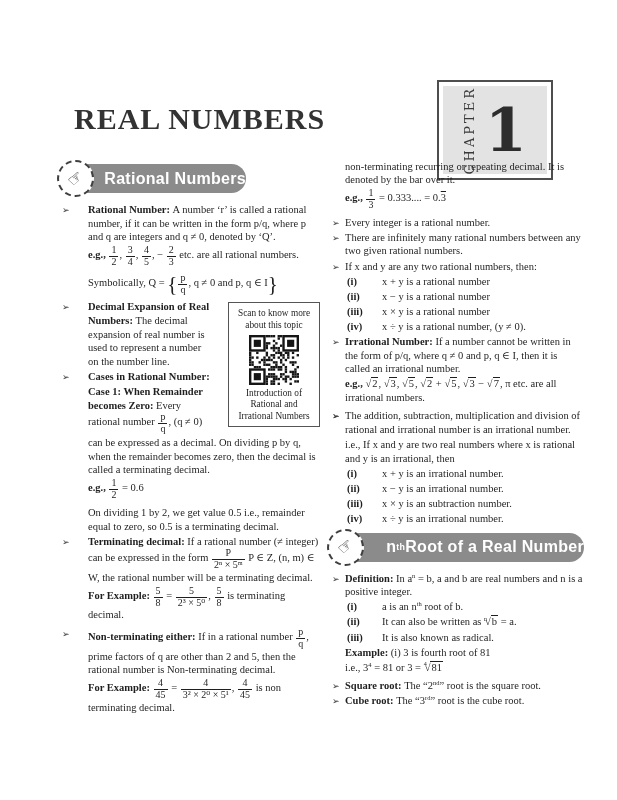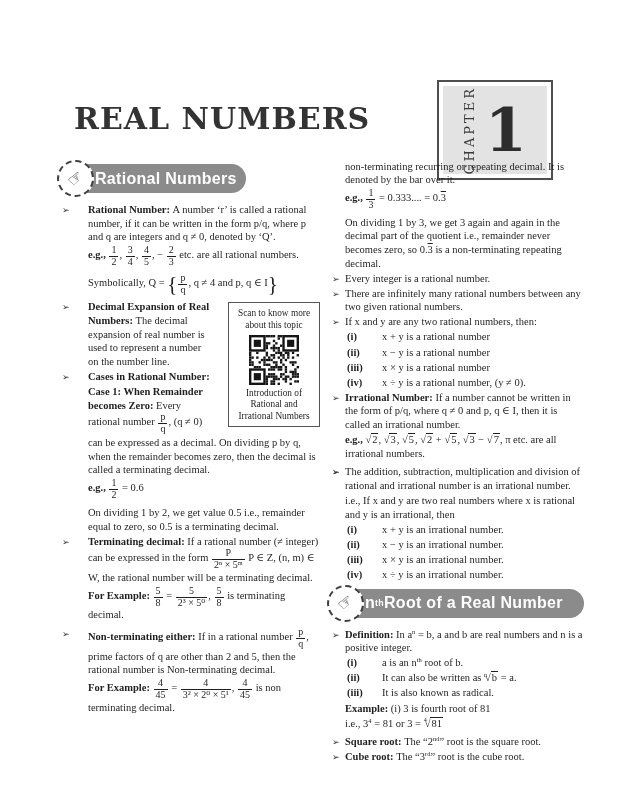--- a/index.html
+++ b/index.html
@@ -20,21 +20,21 @@
   
   .cols{position:absolute;left:62px;top:158px;width:522px;display:flex;gap:12px;}
   .col-left{width:258px;}
   .col-right{width:252px;}
   .blk{margin:1.5px 0;}
   
   .header{position:relative;height:30px;margin:0 0 9px;}
   .col-left .header{width:184px;margin-top:6px;}
   .col-right .header{margin:7px 0 9px;}
   .pill{position:absolute;left:7px;right:0;top:0;height:29px;background:var(--pill);
-        border-radius:15px;color:#fff;display:flex;align-items:center;justify-content:flex-start;
+        border-radius:15px;color:#fff;display:flex;align-items:center;justify-content:flex-end;
         padding-left:26px;box-sizing:border-box;
         font-family:"Liberation Sans","DejaVu Sans",sans-serif;font-weight:700;
         font-size:16px;letter-spacing:.3px;white-space:nowrap;}
   .pill sup{font-size:.55em;}
   .hdr-icon{position:absolute;left:-5px;top:-4px;width:37px;height:37px;border-radius:50%;
             background:#fff;border:2px dashed #3f3f3f;box-sizing:border-box;z-index:1;
             display:flex;align-items:center;justify-content:center;}
   .hdr-icon .glyph{font-family:"DejaVu Sans",sans-serif;font-size:17px;color:#222;
                    transform:rotate(-42deg);}
   
@@ -63,40 +63,40 @@
   .big{font-size:2em;vertical-align:-0.25em;line-height:0;font-weight:400;}
   
   .qr-box{float:right;width:92px;margin:2px 0 5px 16px;border:1.5px solid #555;background:#fff;
           padding:5px 4px 4px;text-align:center;font-size:9.3px;line-height:11.3px;box-sizing:border-box;}
   .qr-svg{display:block;margin:4px auto 3px;}
 </style>
 </head>
 <body>
 
 <div class="page">
-  <h1 class="title" style="margin:0;">REAL NUMBERS</h1>
+  <h1 class="title" style="margin:0;font-family:Liberation Serif, serif;">REAL NUMBERS</h1>
   <div class="chapterbox">
     <div class="chapterbox-inner">
       <span class="chapter-word">CHAPTER</span>
       <span class="chapter-num">1</span>
     </div>
   </div>
   <div class="cols">
     <div class="col-left" id="col-left">
         <div class="blk header">
           <span class="pill">
             <span>Rational Numbers</span>
           </span>
           <span class="hdr-icon">
             <span class="glyph">☞</span>
           </span>
         </div>
         <div class="blk bullet"><span class="marker">➢</span><span class="b">Rational Number: </span><span>A number ‘r’ is called a rational number, if it can be written in the form p/q, where p and q are integers and q ≠ 0, denoted by ‘Q’.</span></div>
         <div class="blk math"><span class="b">e.g., </span><span class="frac"><span class="fn">1</span><span class="fd">2</span></span><span>, </span><span class="frac"><span class="fn">3</span><span class="fd">4</span></span><span>, </span><span class="frac"><span class="fn">4</span><span class="fd">5</span></span><span>, − </span><span class="frac"><span class="fn">2</span><span class="fd">3</span></span><span>  etc. are all rational numbers.</span></div>
-        <div class="blk math"><span>Symbolically, Q = </span><span class="big">{</span><span class="frac"><span class="fn">p</span><span class="fd">q</span></span><span>, q ≠ 4 and p, q ∈ I</span><span class="big">}</span></div>
+        <div class="blk math"><span>Symbolically, Q = </span><span class="big">{</span><span class="frac"><span class="fn">p</span><span class="fd">q</span></span><span>, q ≠ 0 and p, q ∈ I</span><span class="big">}</span></div>
         <div class="qr-box">
           <div class="qr-top">Scan to know more about this topic</div>
           <svg width="50" height="50" viewBox="0 0 21 21" class="qr-svg">
             <rect x="0" y="0" width="21" height="21" fill="#fff"></rect>
             <rect x="7" y="0" width="1" height="1" fill="#151515"></rect>
             <rect x="8" y="0" width="1" height="1" fill="#151515"></rect>
             <rect x="9" y="0" width="1" height="1" fill="#151515"></rect>
             <rect x="10" y="0" width="1" height="1" fill="#151515"></rect>
             <rect x="12" y="0" width="1" height="1" fill="#151515"></rect>
             <rect x="13" y="0" width="1" height="1" fill="#151515"></rect>
@@ -245,36 +245,35 @@
         <div class="blk math"><span class="b">e.g., </span><span class="frac"><span class="fn">1</span><span class="fd">2</span></span><span> = 0.6</span></div>
         <div class="blk para"><span>On dividing 1 by 2, we get value 0.5 i.e., remainder equal to zero, so 0.5 is a terminating decimal.</span></div>
         <div class="blk bullet"><span class="marker">➢</span><span class="b">Terminating decimal: </span><span>If a rational number (≠ integer) can be expressed in the form </span><span class="frac"><span class="fn">P</span><span class="fd">2ⁿ × 5ᵐ</span></span><span> P ∈ Z, (n, m) ∈ W, the rational number will be a terminating decimal.</span></div>
         <div class="blk math"><span class="b">For Example: </span><span class="frac"><span class="fn">5</span><span class="fd">8</span></span><span> = </span><span class="frac"><span class="fn">5</span><span class="fd">2³ × 5⁰</span></span><span>, </span><span class="frac"><span class="fn">5</span><span class="fd">8</span></span><span> is terminating decimal.</span></div>
         <div class="blk bullet"><span class="marker">➢</span><span class="b">Non-terminating either: </span><span>If in a rational number </span><span class="frac"><span class="fn">p</span><span class="fd">q</span></span><span>, prime factors of q are other than 2 and 5, then the rational number is Non-terminating decimal.</span></div>
         <div class="blk math"><span class="b">For Example: </span><span class="frac"><span class="fn">4</span><span class="fd">45</span></span><span> = </span><span class="frac"><span class="fn">4</span><span class="fd">3² × 2⁰ × 5¹</span></span><span>, </span><span class="frac"><span class="fn">4</span><span class="fd">45</span></span><span> is non terminating decimal.</span></div>
       </div>
     <div class="col-right" id="col-right">
         <div class="blk para"><span>non-terminating recurring or repeating decimal. It is denoted by the bar over it.</span></div>
         <div class="blk math"><span class="b">e.g., </span><span class="frac"><span class="fn">1</span><span class="fd">3</span></span><span> = 0.333.... = 0.</span><span class="bar">3</span></div>
-        <div class="blk para"><span>On dividing 1 by 3, we get 3 again and again in the decimal part of the quotient i.e., remainder never becomes zero, so 0.</span><span class="bar">3</span><span> is a non-terminating repeating decimal.</span></div>
         <div class="blk bullet"><span class="marker">➢</span><span>Every integer is a rational number.</span></div>
         <div class="blk bullet"><span class="marker">➢</span><span>There are infinitely many rational numbers between any two given rational numbers.</span></div>
         <div class="blk bullet"><span class="marker">➢</span><span>If x and y are any two rational numbers, then:</span></div>
         <div class="blk item"><span class="ilabel">(i)</span><span>x + y is a rational number</span></div>
         <div class="blk item"><span class="ilabel">(ii)</span><span>x − y is a rational number</span></div>
         <div class="blk item"><span class="ilabel">(iii)</span><span>x × y is a rational number</span></div>
         <div class="blk item"><span class="ilabel">(iv)</span><span>x ÷ y is a rational number, (y ≠ 0).</span></div>
         <div class="blk bullet"><span class="marker">➢</span><span class="b">Irrational Number: </span><span>If a number cannot be written in the form of p/q, where q ≠ 0 and p, q ∈ I, then it is called an irrational number.</span></div>
         <div class="blk math"><span class="b">e.g., </span><span class="root">√<span class="rad">2</span></span><span>, </span><span class="root">√<span class="rad">3</span></span><span>, </span><span class="root">√<span class="rad">5</span></span><span>, </span><span class="root">√<span class="rad">2</span></span><span> + </span><span class="root">√<span class="rad">5</span></span><span>, </span><span class="root">√<span class="rad">3</span></span><span> − </span><span class="root">√<span class="rad">7</span></span><span>, π  etc. are all irrational numbers.</span></div>
         <div class="blk bullet"><span class="marker">➢</span></div>
         <div class="blk bullet"><span class="marker">➢</span><span>The addition, subtraction, multiplication and division of rational and irrational number is an irrational number.</span></div>
         <div class="blk para"><span>i.e., If x and y are two real numbers where x is rational and y is an irrational, then</span></div>
         <div class="blk item"><span class="ilabel">(i)</span><span>x + y is an irrational number.</span></div>
         <div class="blk item"><span class="ilabel">(ii)</span><span>x − y is an irrational number.</span></div>
-        <div class="blk item"><span class="ilabel">(iii)</span><span>x × y is an irrational number.</span></div>
+        <div class="blk item"><span class="ilabel">(iii)</span><span>x × y is an subtraction number.</span></div>
         <div class="blk item"><span class="ilabel">(iv)</span><span>x ÷ y is an irrational number.</span></div>
         <div class="blk header">
           <span class="pill">
             <span>n</span>
             <sup>th</sup>
             <span> Root of a Real Number</span>
           </span>
           <span class="hdr-icon">
             <span class="glyph">☞</span>
           </span>

